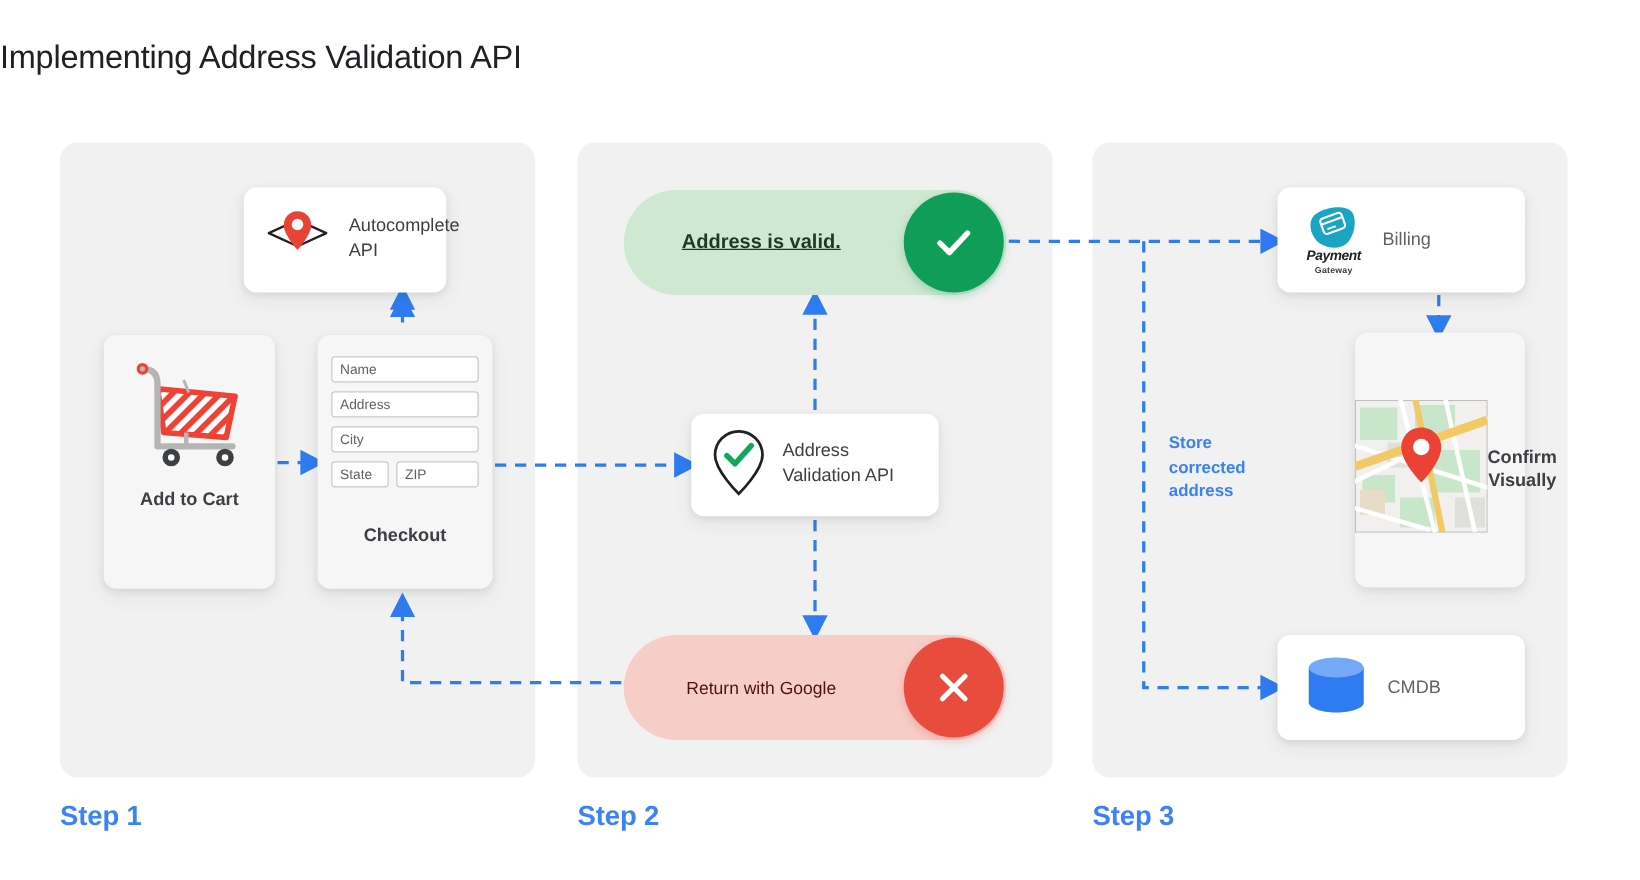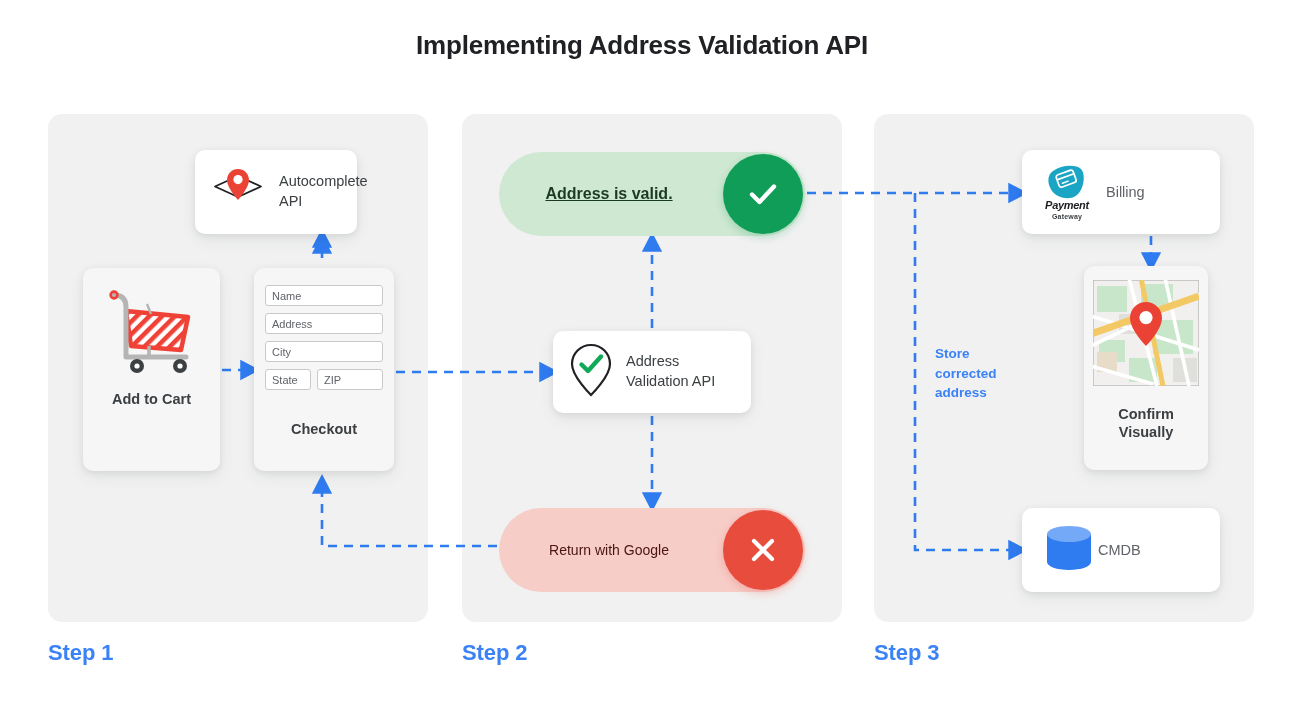--- a/index.html
+++ b/index.html
@@ -11,23 +11,23 @@
     position: relative;
     overflow: hidden;
     font-family: "Liberation Sans", sans-serif;
     -webkit-font-smoothing: antialiased;
   }
   .abs { position: absolute; }
 
   
   #page-title {
     left: 0; top: 30px; width: 1284px;
-    text-align: center;
+    text-align: left;
     font-size: 26px;
-    font-weight: bold;
+    font-weight: normal;
     color: #202124;
     letter-spacing: -0.2px;
   }
 
   
   .step-panel {
     background: #f1f1f1;
     border-radius: 14px;
   }
   #panel-1 { left: 48px;  top: 114px; width: 380px; height: 508px; }
@@ -139,29 +139,29 @@
 
   
   #card-billing {
     left: 1022px; top: 150px; width: 198px; height: 84px;
     display: flex; align-items: center; gap: 8px;
     padding-left: 14px; box-sizing: border-box;
   }
   #card-billing .lbl { font-size: 14.5px; color: #5f6368; }
 
   #card-confirm {
-    left: 1084px; top: 266px; width: 124px; height: 204px;
-    display: flex; flex-direction: column; align-items: center;
+    left: 1084px; top: 266px; width: 136px; height: 204px;
+    display: flex; flex-direction: row; align-items: center;
   }
   #card-confirm .map-wrap { margin-top: 14px; }
   #card-confirm .card-caption { margin-top: 15px; }
 
   #card-cmdb {
     left: 1022px; top: 508px; width: 198px; height: 84px;
-    display: flex; align-items: center; gap: 2px;
+    display: flex; align-items: center; gap: 14px;
     padding-left: 20px; box-sizing: border-box;
   }
   #card-cmdb .lbl { font-size: 14.5px; color: #5f6368; }
 
   
   #store-label {
     left: 935px; top: 344px; width: 90px;
     font-size: 13.5px; font-weight: bold; color: #3b82f6;
     line-height: 1.45;
   }

